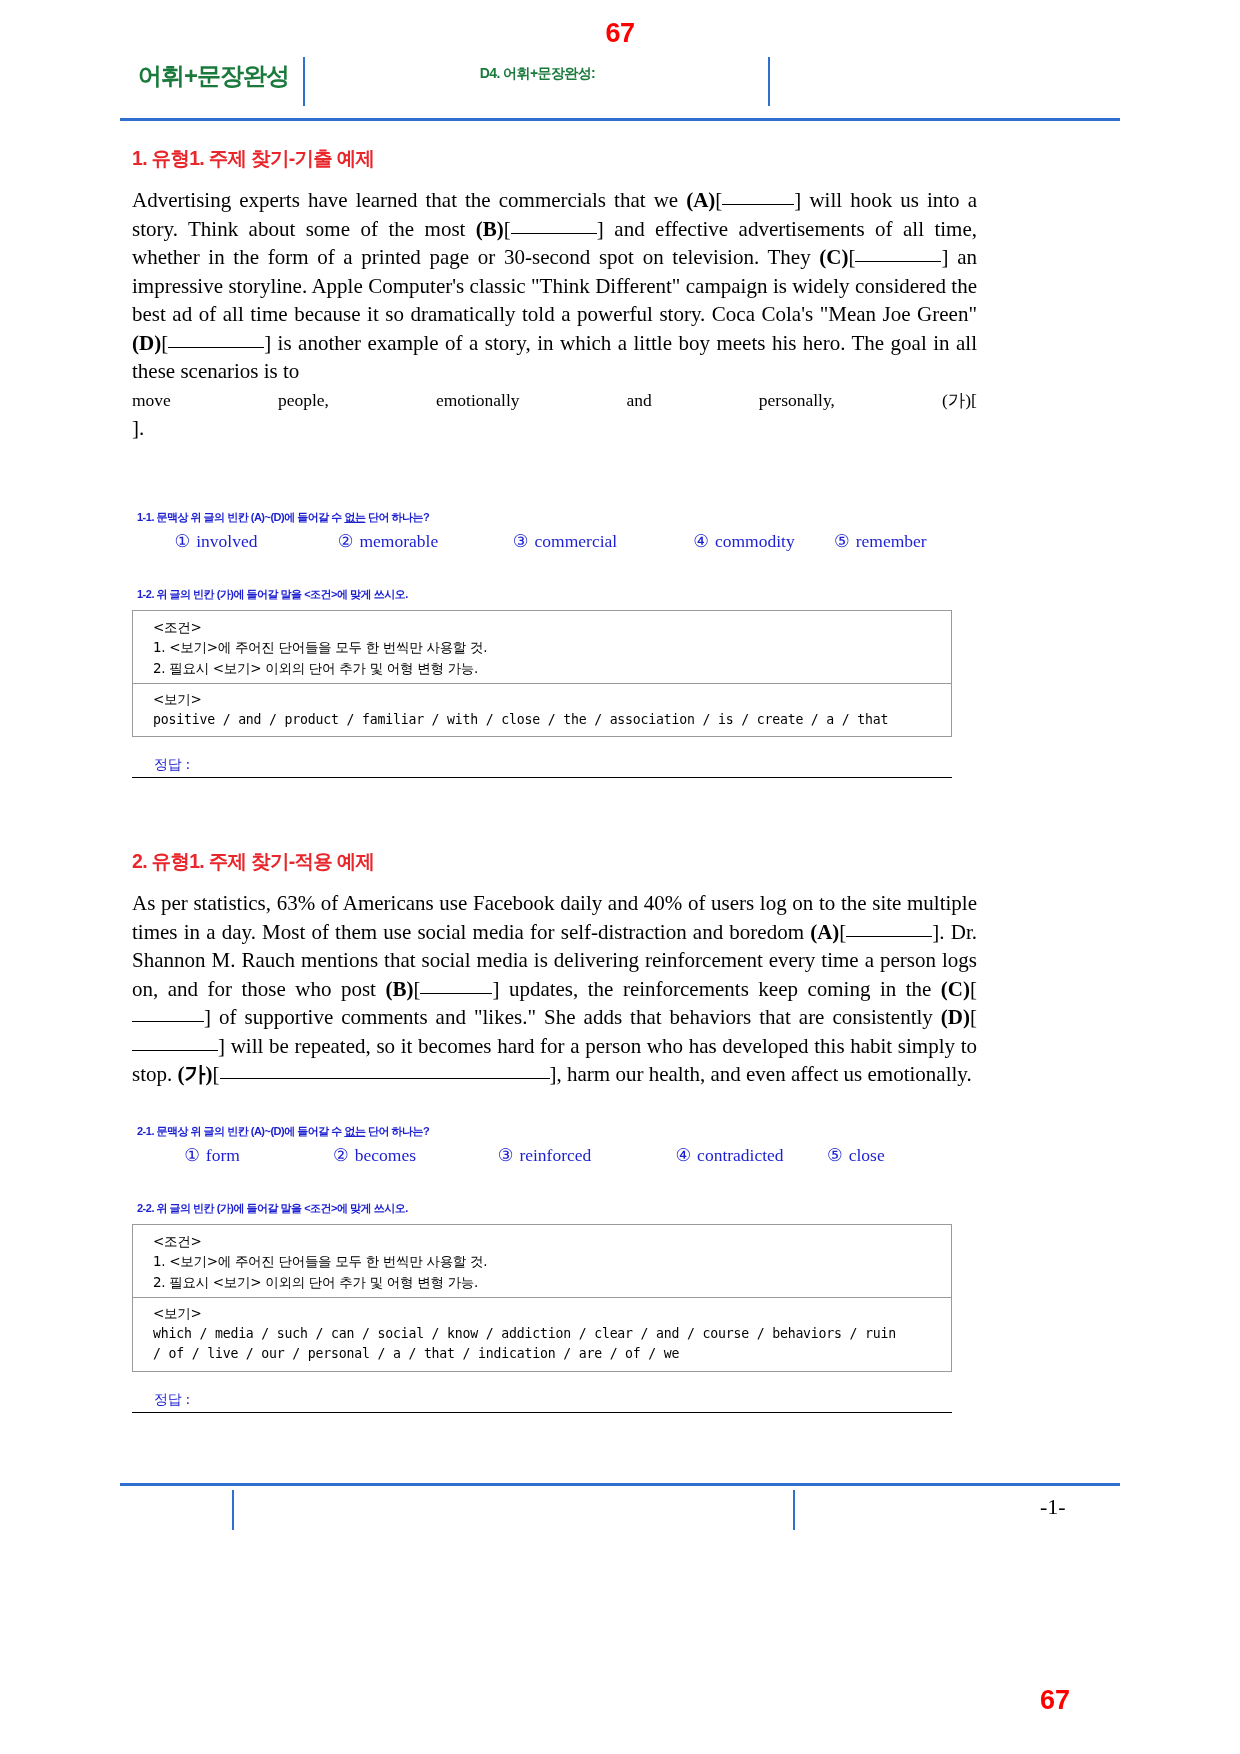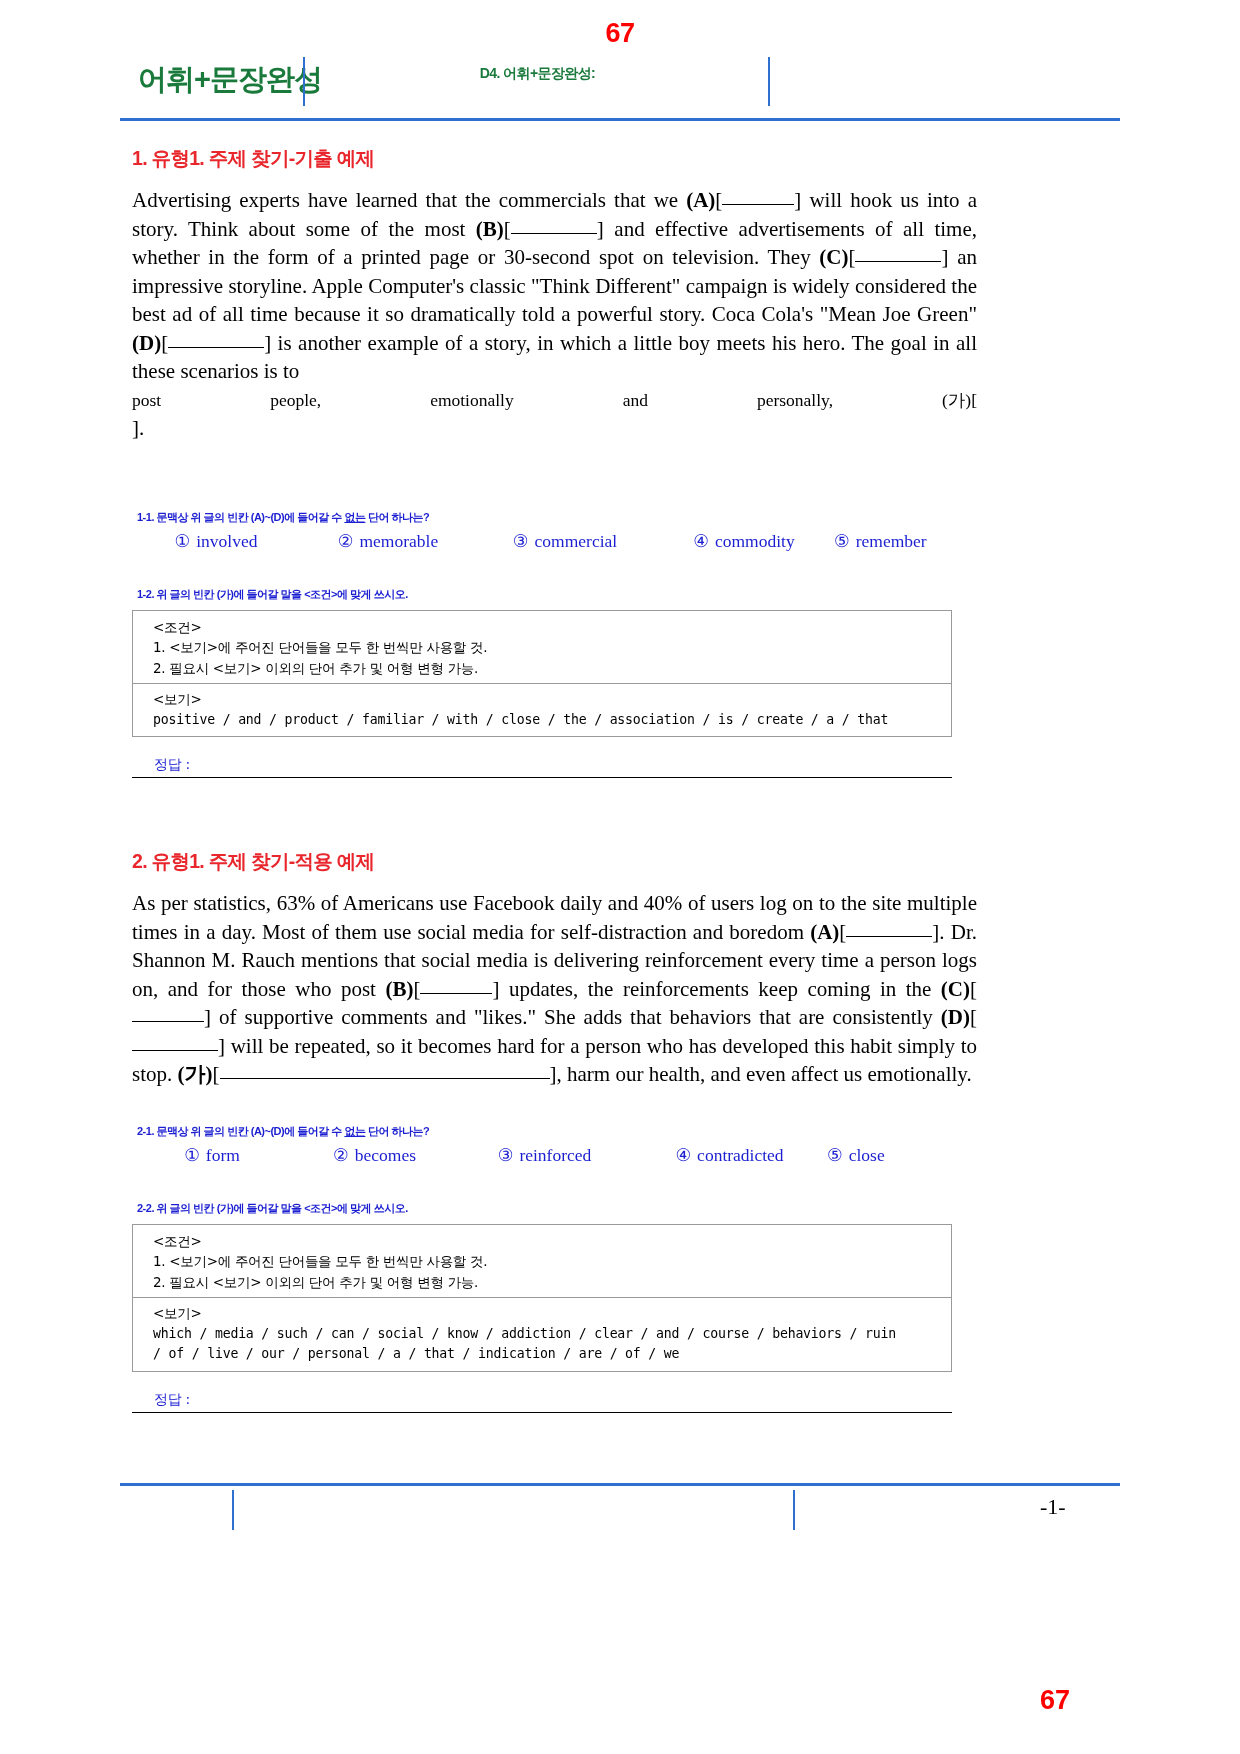--- a/index.html
+++ b/index.html
@@ -40,21 +40,21 @@
     font-family: "Liberation Sans", sans-serif;
     font-weight: bold;
     font-size: 27px;
     letter-spacing: -0.5px;
   }
   .header-logo {
     position: absolute;
     left: 138px; top: 60px;
     font-family: "Liberation Sans", "DejaVu Sans", sans-serif;
     font-weight: bold;
-    font-size: 29px;
+    font-size: 24px;
     color: #1a7a3c;
     letter-spacing: -1px;
     white-space: nowrap;
   }
   .hdr-rule-1 {
     position: absolute;
     left: 303px; top: 57px;
     width: 2px; height: 49px;
     background: #2f6fd0;
   }
@@ -257,21 +257,21 @@
   <div class="content">
 
     <div>
       <h2 class="sect-heading">1. 유형1. 주제 찾기-기출 예제</h2>
 
       <div class="passage">
         <span>Advertising experts have learned that the commercials that we </span><span class="lbl">(A)</span><span>[</span><span class="blank b-sm"></span><span>] will hook us into a story. Think about some of the most </span><span class="lbl">(B)</span><span>[</span><span class="blank b-md"></span><span>] and effective advertisements of all time, whether in the form of a printed page or 30-second spot on television. They </span><span class="lbl">(C)</span><span>[</span><span class="blank b-md"></span><span>] an impressive storyline. Apple Computer's classic "Think Different" campaign is widely considered the best ad of all time because it so dramatically told a powerful story. Coca Cola's "Mean Joe Green" </span><span class="lbl">(D)</span><span>[</span><span class="blank b-lg"></span><span>] is another example of a story, in which a little boy meets his hero. The goal in all these scenarios is to</span>
       </div>
 
       <div class="stretch-line">
-        <span>post</span>
+        <span>move</span>
         <span>people,</span>
         <span>emotionally</span>
         <span>and</span>
         <span>personally,</span>
         <span><span class="lbl">(가)</span><span>[</span></span>
       </div>
       <div class="passage">].</div>
 
       <div class="gap-lg"></div>
 

